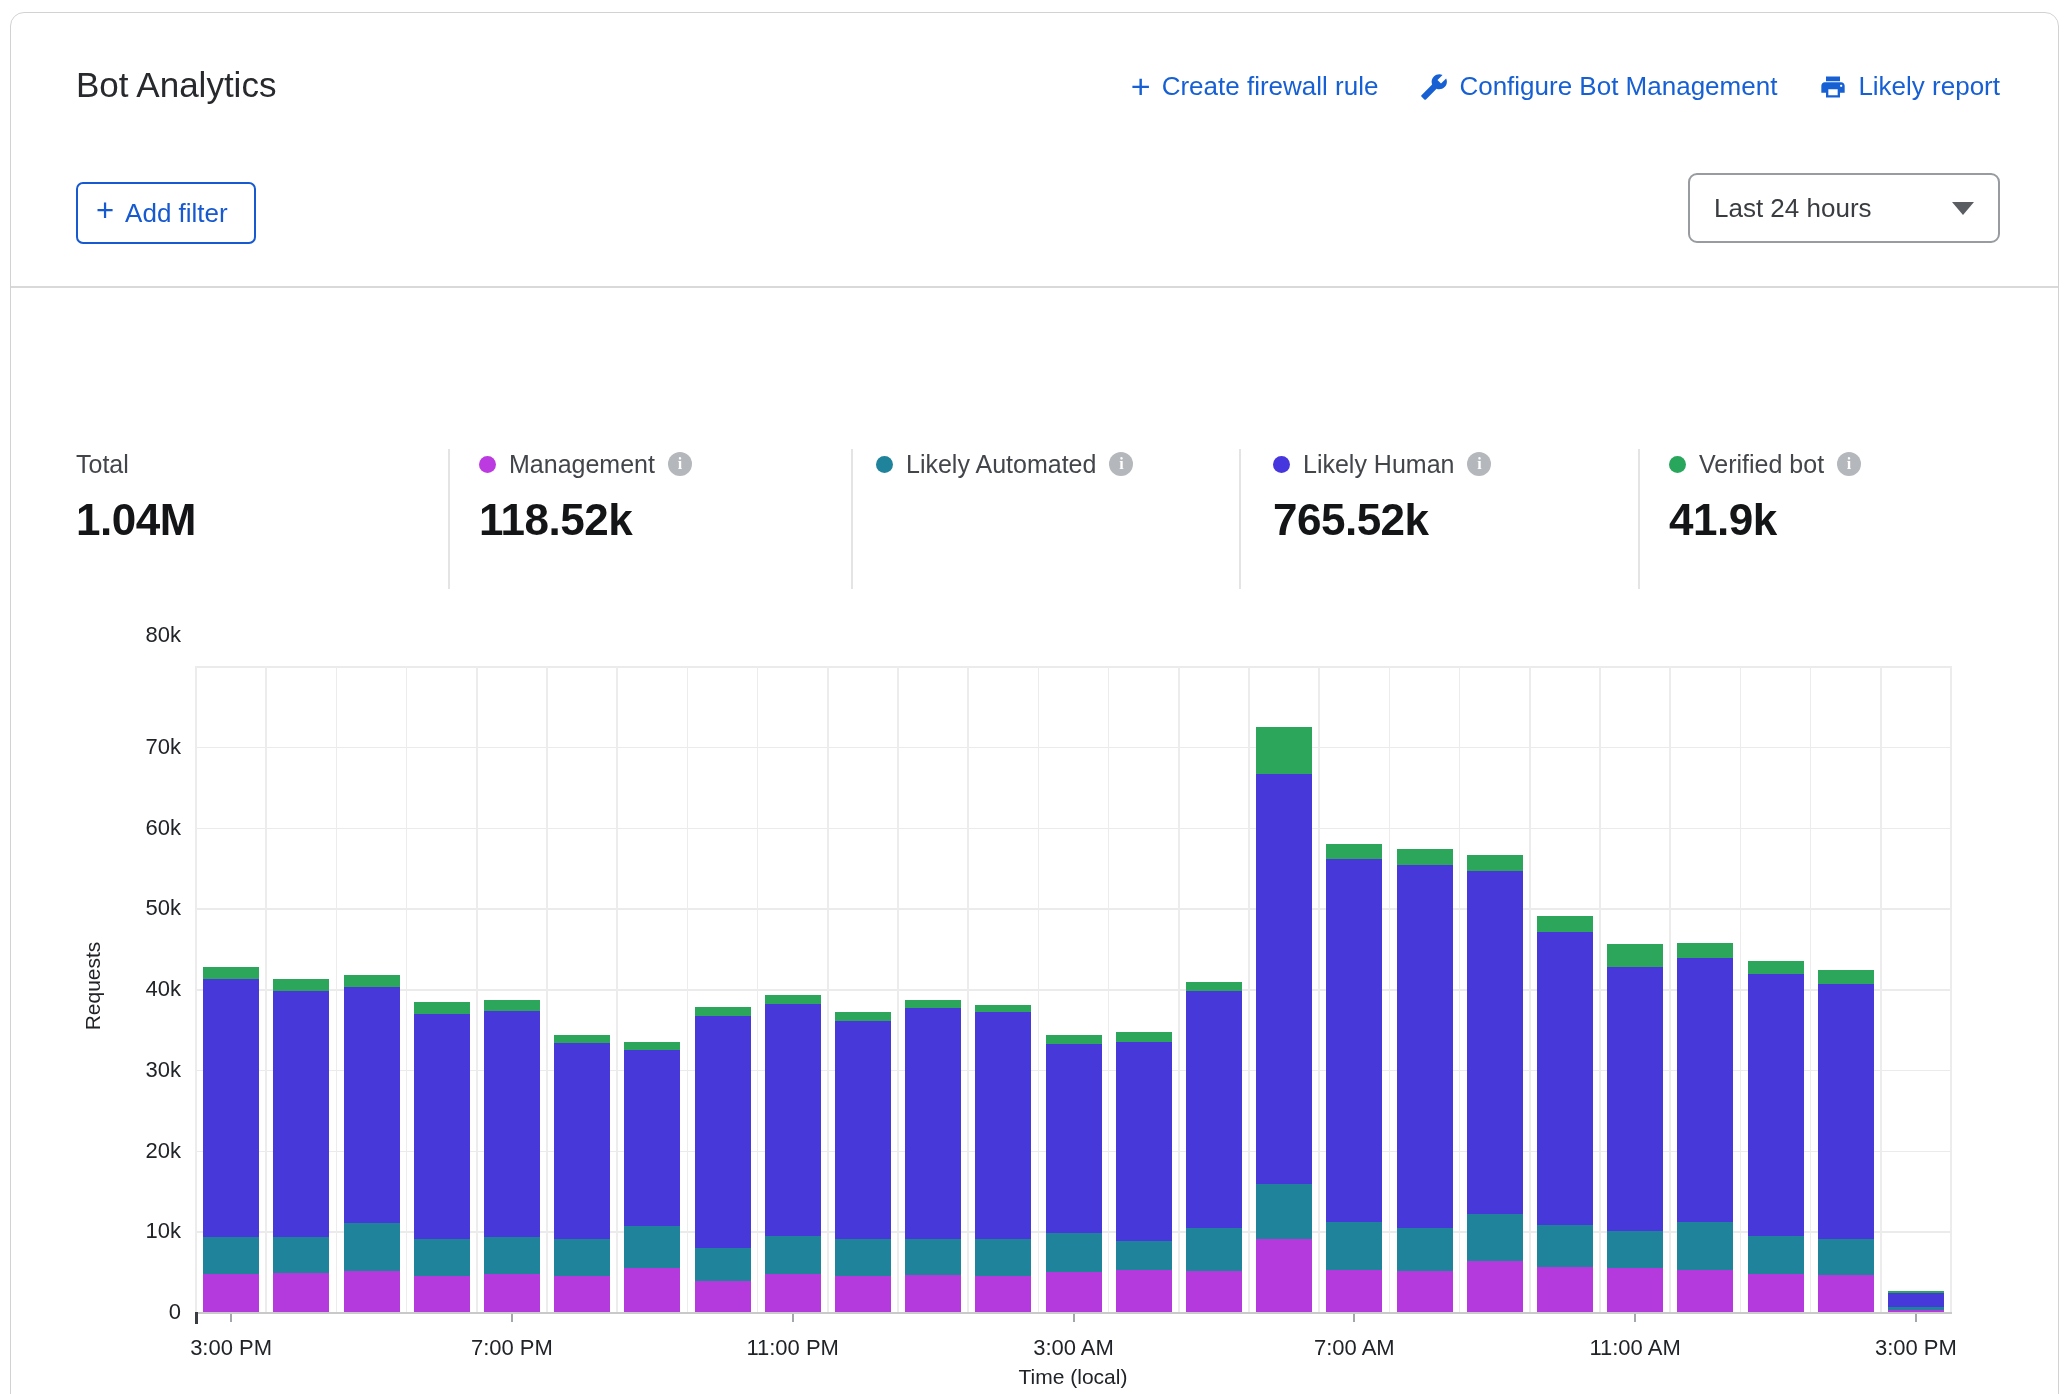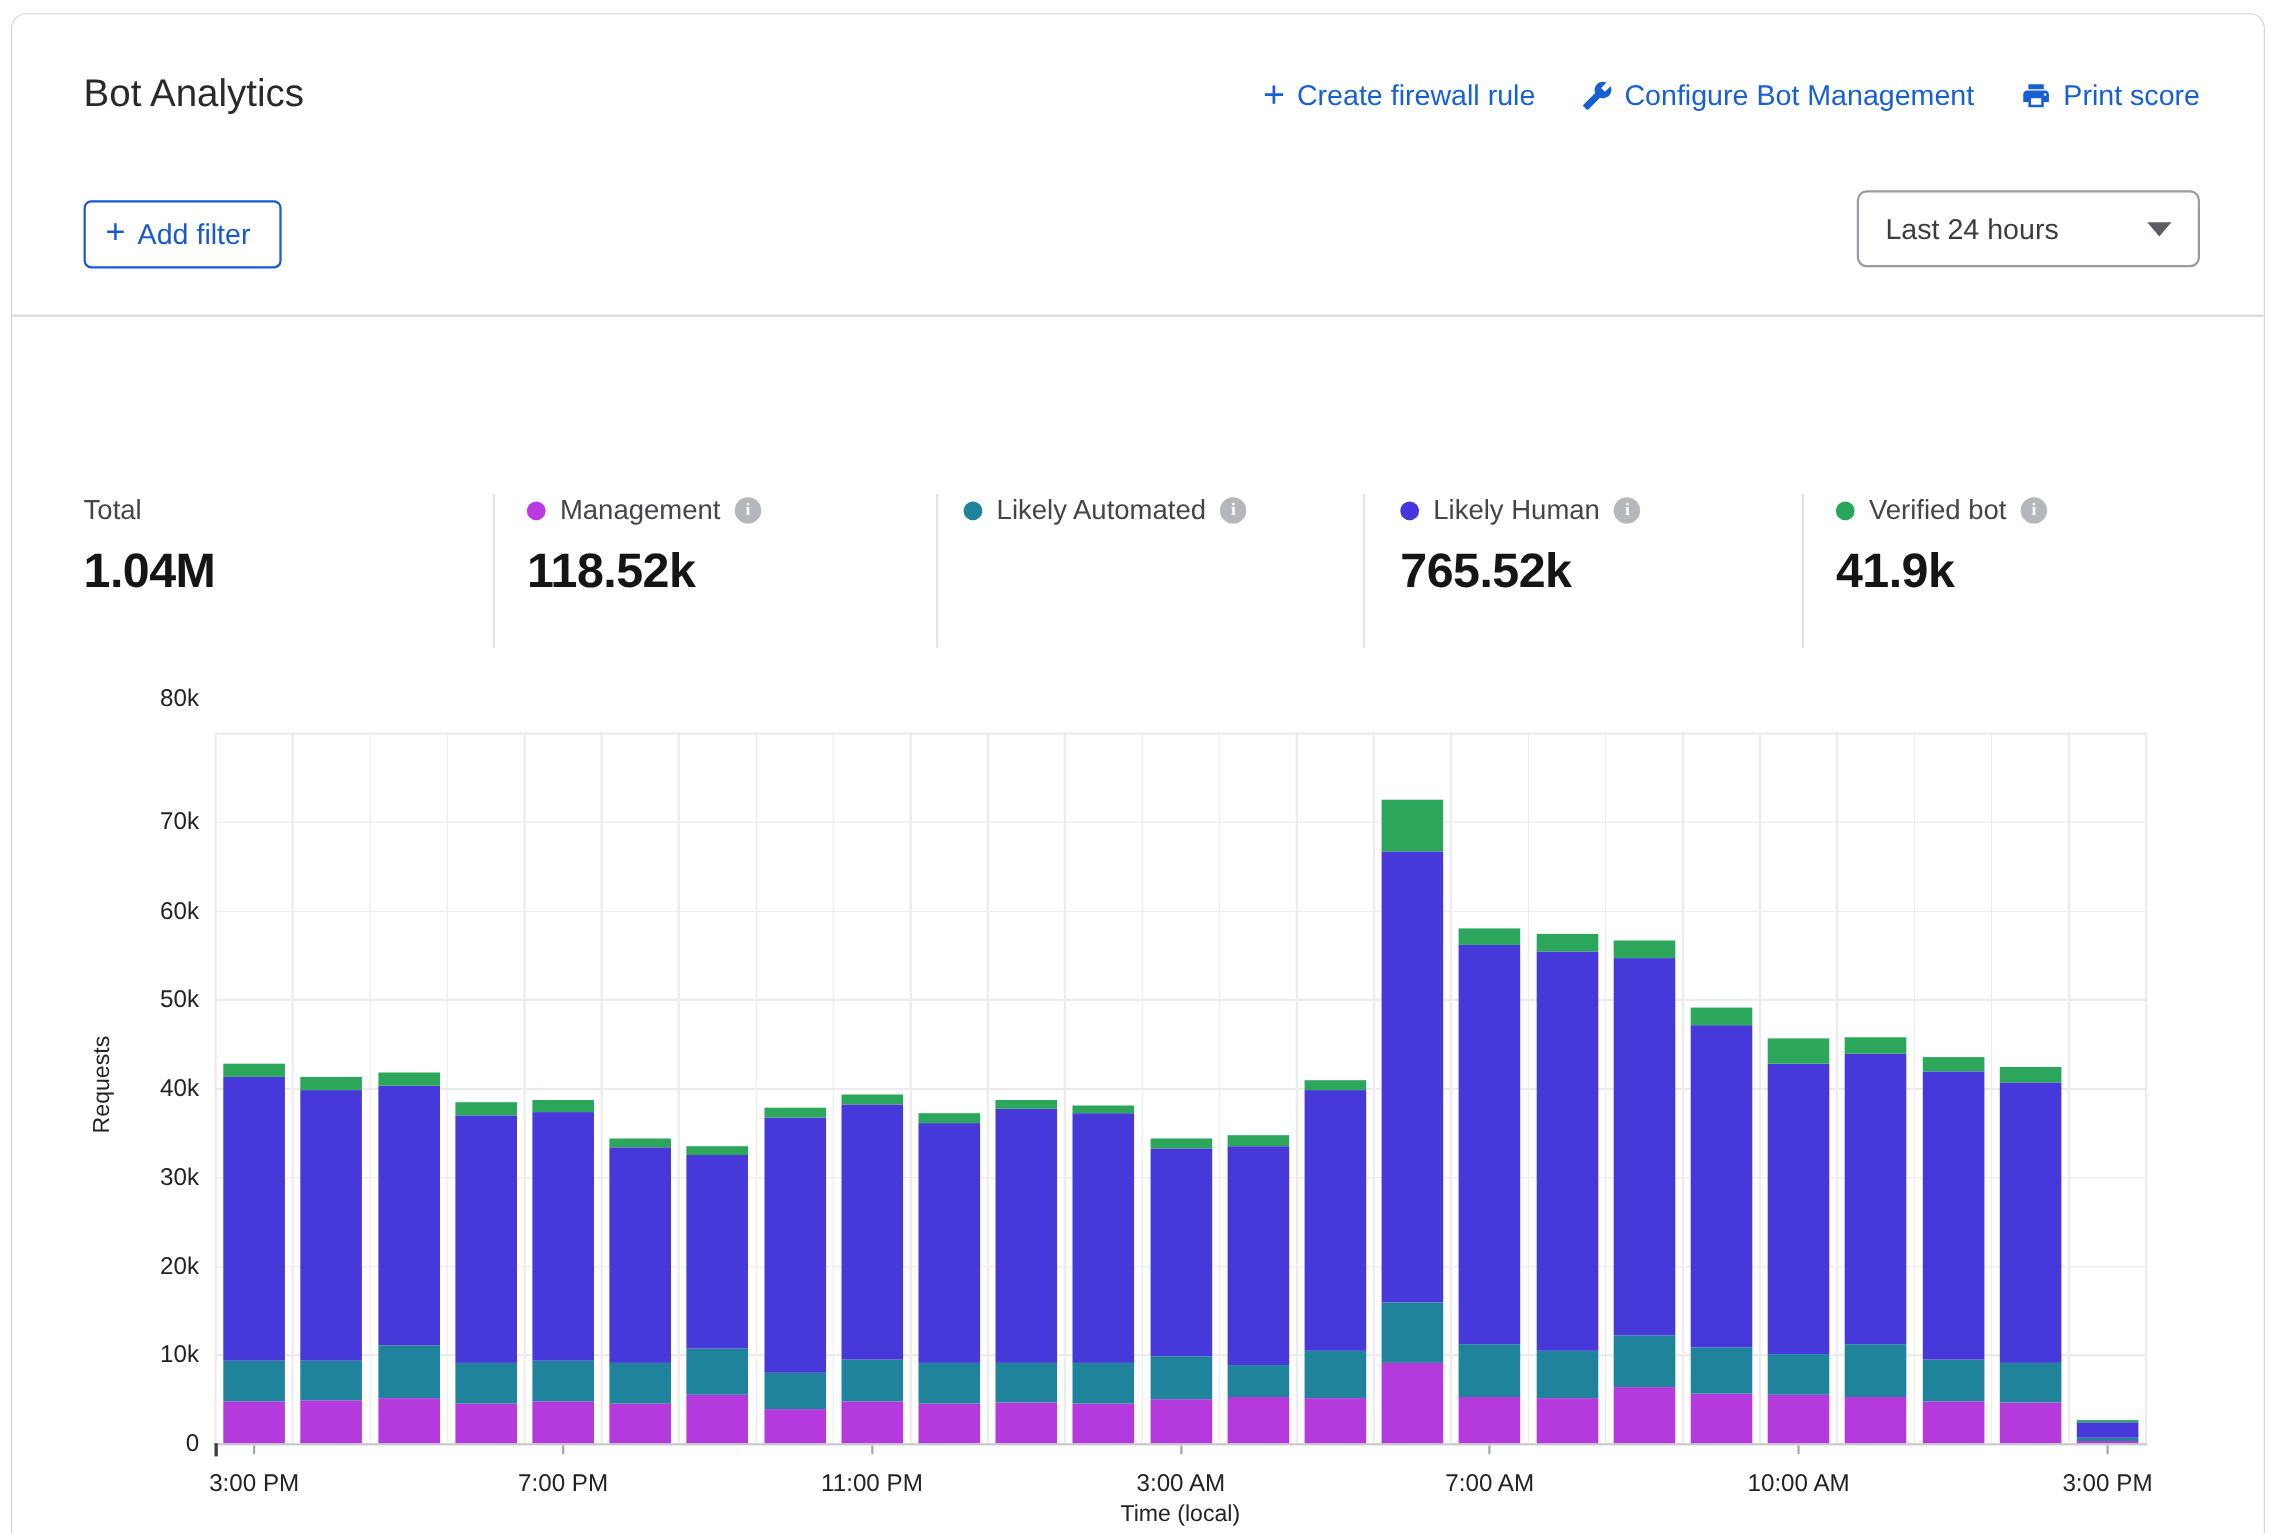--- a/index.html
+++ b/index.html
@@ -62,21 +62,21 @@
             </svg>
         </span>
         <span>Configure Bot Management</span>
       </a>
       <a class="action">
         <span style="display:inline-flex;">
           <svg width="28" height="28" viewBox="0 0 24 24" fill="#1660d4">
               <path d="M19 8H5c-1.66 0-3 1.34-3 3v6h4v4h12v-4h4v-6c0-1.66-1.34-3-3-3zm-3 11H8v-5h8v5zm3-7c-.55 0-1-.45-1-1s.45-1 1-1 1 .45 1 1-.45 1-1 1zm-1-9H6v4h12V3z"></path>
             </svg>
         </span>
-        <span>Print score</span>
+        <span>Likely report</span>
       </a>
     </div>
 
     <button class="add-filter">
       <span class="plus-glyph">+</span>
       <span>Add filter</span>
     </button>
 
     <div class="dropdown">
       <span>Last 24 hours</span>
@@ -281,21 +281,21 @@
           <div class="xtick" style="left: 135.1px;">3:00 PM</div>
           <div class="tickmark" style="left: 219.1px;"></div>
           <div class="xtick" style="left: 415.9px;">7:00 PM</div>
           <div class="tickmark" style="left: 499.9px;"></div>
           <div class="xtick" style="left: 696.7px;">11:00 PM</div>
           <div class="tickmark" style="left: 780.7px;"></div>
           <div class="xtick" style="left: 977.5px;">3:00 AM</div>
           <div class="tickmark" style="left: 1061.5px;"></div>
           <div class="xtick" style="left: 1258.3px;">7:00 AM</div>
           <div class="tickmark" style="left: 1342.3px;"></div>
-          <div class="xtick" style="left: 1539.1px;">10:00 AM</div>
+          <div class="xtick" style="left: 1539.1px;">11:00 AM</div>
           <div class="tickmark" style="left: 1623.1px;"></div>
           <div class="xtick" style="left: 1819.9px;">3:00 PM</div>
           <div class="tickmark" style="left: 1903.9px;"></div>
         </div>
       <div class="origin-tick"></div>
       <div class="y-axis-title">Requests</div>
       <div class="x-axis-title">Time (local)</div>
     </div>
 
   </div>

